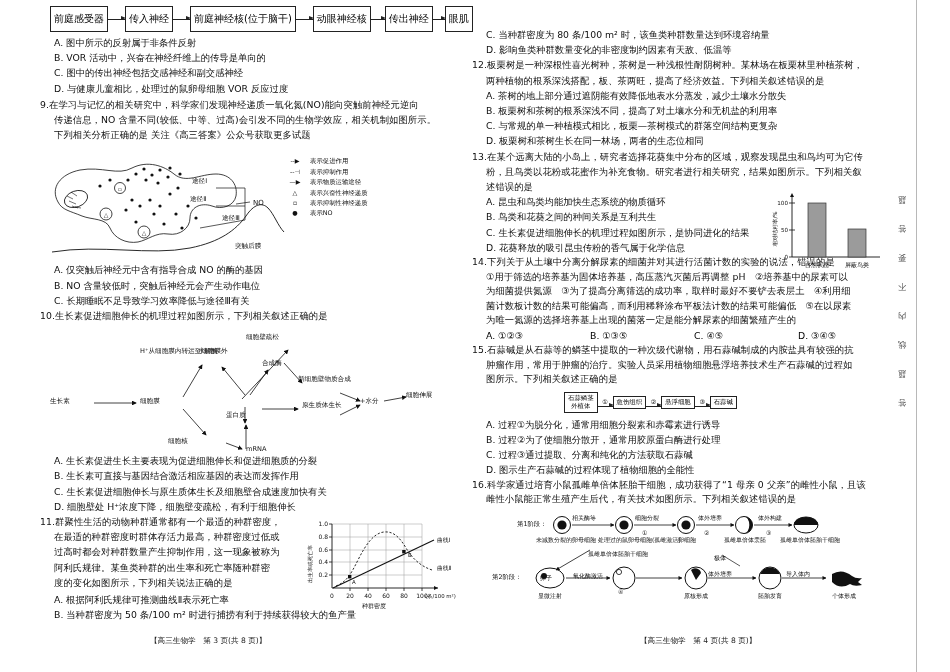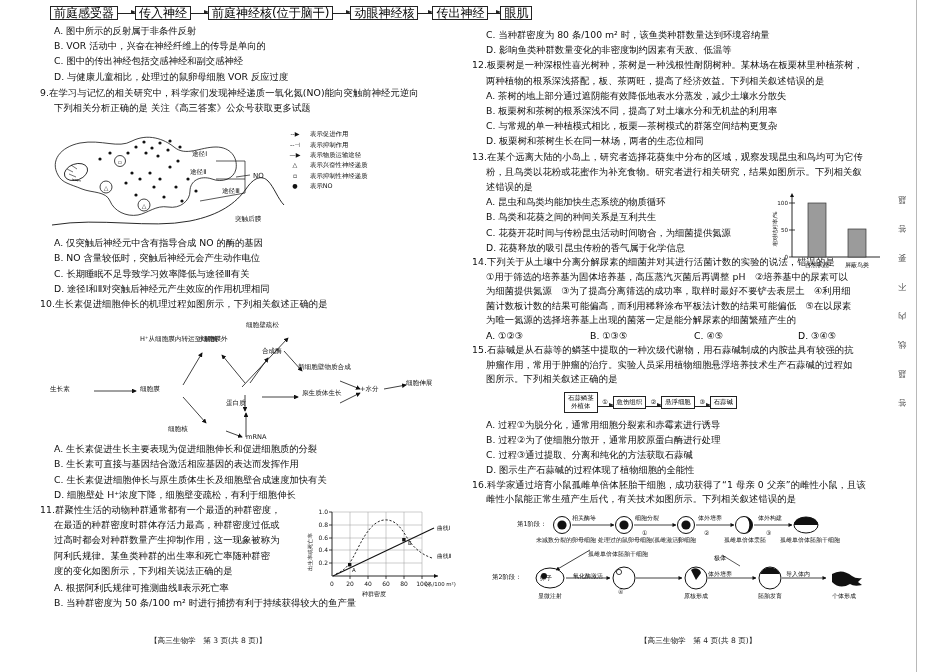--- a/index.html
+++ b/index.html
@@ -15,21 +15,21 @@
   .colR{left:472px;width:420px;}
 
   .q{font-size:9.3px;line-height:15.2px;color:#0f0f0f;letter-spacing:0.1px;}
   .qnum{display:inline-block;}
   .opt{font-size:9.3px;line-height:15.2px;color:#0f0f0f;padding-left:14px;}
   .ind{padding-left:14px;}
   .tight{line-height:14.6px;}
 
   
   .flow8{display:flex;align-items:center;gap:0;margin:6px 0 3px 10px;}
-  .fbox{border:1px solid #222;padding:1px 3px;font-size:12px;white-space:nowrap;background:#fff;line-height:10px;}
+  .fbox{border:1px solid #222;padding:7px 3px;font-size:10px;white-space:nowrap;background:#fff;line-height:10px;}
   .farrow{position:relative;height:1px;background:#222;flex:0 0 auto;}
   .farrow::after{content:"";position:absolute;right:-1px;top:-2.6px;border-left:5px solid #222;border-top:2.8px solid transparent;border-bottom:2.8px solid transparent;}
 
   
   .fig9{position:relative;height:118px;margin:2px 0 0 0;}
   .legend9{position:absolute;left:240px;top:12px;font-size:6.4px;line-height:10.4px;color:#111;}
   .legend9 .lrow{display:flex;align-items:center;white-space:nowrap;}
   .legend9 .lsym{display:inline-block;width:30px;text-align:center;font-size:6.2px;}
   .lbl9{position:absolute;font-size:6.6px;color:#111;white-space:nowrap;}
 
@@ -90,20 +90,21 @@
       <div class="fbox">眼肌</div>
     </div>
 
     <div class="opt">A. 图中所示的反射属于非条件反射</div>
     <div class="opt">B. VOR 活动中，兴奋在神经纤维上的传导是单向的</div>
     <div class="opt">C. 图中的传出神经包括交感神经和副交感神经</div>
     <div class="opt">D. 与健康儿童相比，处理过的鼠卵母细胞 VOR 反应过度</div>
 
     <div class="q" style="margin-top:1px">
       <div><span class="qnum">9.</span><span>在学习与记忆的相关研究中，科学家们发现神经递质一氧化氮(NO)能向突触前神经元逆向</span></div>
+      <div class="ind">传递信息，NO 含量不同(较低、中等、过高)会引发不同的生物学效应，相关机制如图所示。</div>
       <div class="ind">下列相关分析正确的是 关注《高三答案》公众号获取更多试题</div>
     </div>
 
     <div class="fig9">
       <svg width="420" height="118" viewBox="0 0 420 118">
 
         <path class="st" d="M18,58 C10,44 20,30 40,26 C62,22 78,32 92,24 C108,16 124,22 134,30
                             C146,40 160,30 176,30 C190,30 198,40 196,52
                             C194,62 182,66 172,62 C160,58 150,64 150,74
                             C150,84 140,92 128,90 C116,88 108,96 98,98
@@ -188,21 +189,20 @@
         <div class="lrow">
             <span class="lsym">●</span>
             <span>表示NO</span>
           </div>
       </div>
     </div>
 
     <div class="opt">A. 仅突触后神经元中含有指导合成 NO 的酶的基因</div>
     <div class="opt">B. NO 含量较低时，突触后神经元会产生动作电位</div>
     <div class="opt">C. 长期睡眠不足导致学习效率降低与途径Ⅲ有关</div>
-    <div class="opt">D. 途径Ⅰ和Ⅱ对突触后神经元产生效应的作用机理相同</div>
 
     <div class="q">
       <div><span class="qnum">10.</span><span>生长素促进细胞伸长的机理过程如图所示，下列相关叙述正确的是</span></div>
     </div>
 
     <div class="fig10">
       <svg width="420" height="128" viewBox="0 0 420 128">
         <defs>
           <marker id="ah" markerWidth="6" markerHeight="6" refX="5" refY="3" orient="auto">
             <path d="M0,0 L6,3 L0,6 z" fill="#111"></path>
@@ -341,21 +341,21 @@
     <div class="opt">D. 板栗树和茶树生长在同一林场，两者的生态位相同</div>
 
     <div style="position:relative">
       <div class="q">
         <div><span class="qnum">13.</span><span>在某个远离大陆的小岛上，研究者选择花葵集中分布的区域，观察发现昆虫和鸟均可为它传</span></div>
         <div class="ind">粉，且鸟类以花粉或花蜜作为补充食物。研究者进行相关研究，结果如图所示。下列相关叙</div>
         <div class="ind">述错误的是</div>
       </div>
       <div class="opt" style="width:272px">A. 昆虫和鸟类均能加快生态系统的物质循环</div>
       <div class="opt" style="width:272px">B. 鸟类和花葵之间的种间关系是互利共生</div>
-      <div class="opt" style="width:290px">C. 花葵开花时间与传粉昆虫活动时间吻合，为细菌提供氮源</div>
+      <div class="opt" style="width:290px">C. 生长素促进细胞伸长的机理过程如图所示，是协同进化的结果</div>
       <div class="opt" style="width:290px">D. 花葵释放的吸引昆虫传粉的香气属于化学信息</div>
 
       <div class="chart13">
         <svg width="120" height="86" viewBox="0 0 120 86">
 
           <line x1="24" y1="4" x2="24" y2="66" stroke="#111" stroke-width="0.9"></line>
           <path d="M24,2 l-2,4 l4,0 z" fill="#111"></path>
           <line x1="24" y1="66" x2="112" y2="66" stroke="#111" stroke-width="0.9"></line>
 
           <g stroke="#111" stroke-width="0.8">

